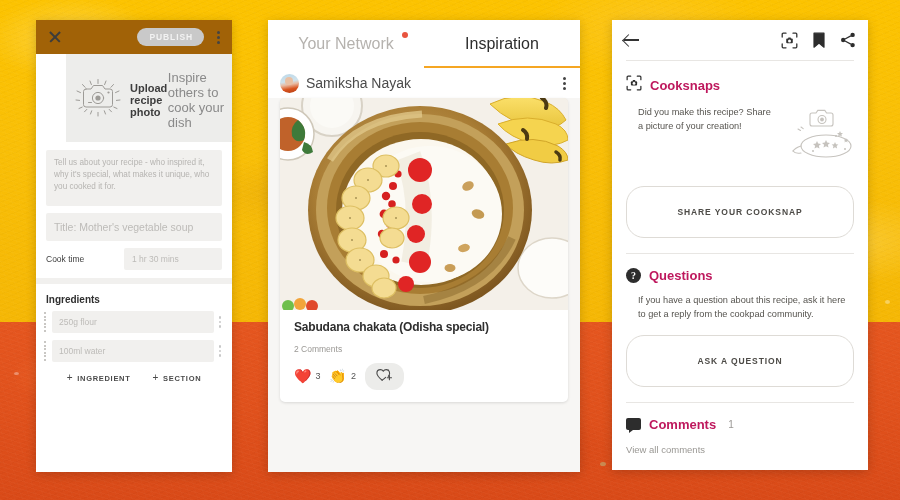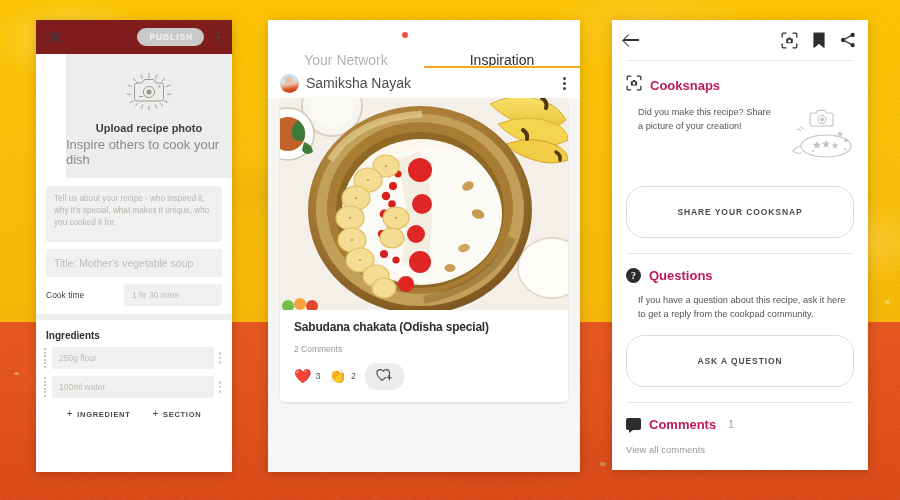--- a/index.html
+++ b/index.html
@@ -51,43 +51,43 @@
   
   #panel-create { left: 36px; top: 20px; width: 196px; height: 452px; }
   
   #panel-feed { left: 268px; top: 20px; width: 312px; height: 452px; background:#f7f6f4; }
   
   #panel-detail { left: 612px; top: 20px; width: 256px; height: 450px; }
 
   
   .p1-topbar {
     height: 34px; display: flex; align-items: center;
-    padding: 0 10px 0 12px; background: #7f1d1d; gap: 8px;
+    padding: 0 10px 0 12px; background: #a16207; gap: 8px;
   }
   .x-icon { width: 14px; height: 14px; position: relative; cursor: pointer; flex: none; }
   .x-icon:before, .x-icon:after {
     content:""; position: absolute; left: 0; top: 6px; width: 14px; height: 1.6px;
     background: #3c3c3c;
   }
   .x-icon:before { transform: rotate(45deg); }
   .x-icon:after  { transform: rotate(-45deg); }
   .p1-spacer { flex: 1; }
   .publish-btn {
     background: #c9c9c9; color: #f2f2f2; border: none; border-radius: 12px;
     font-size: 8.5px; letter-spacing: .9px; font-weight: 700;
     padding: 4px 11px 4px 12px; cursor: default;
     font-family: "Liberation Sans", sans-serif;
   }
   .kebab { width: 3px; display:flex; flex-direction: column; gap: 2px; cursor: pointer; flex:none; padding:3px 5px;}
   .kebab i { width: 3px; height: 3px; border-radius: 50%; background: #444; display:block; }
   .kebab.light i { background: #c8c8c8; width:2.4px; height:2.4px;}
 
   .photo-drop {
-    height: 124px; background: #ededeb;
-    display: flex; flex-direction: column; align-items: center; justify-content: center;
+    height: 88px; background: #ededeb;
+    display: flex; flex-direction: row; align-items: center; justify-content: center;
     cursor: pointer;
     margin-left: 30px;
   }
   .cam-wrap { height: 52px; display:flex; align-items:center; justify-content:center; }
   .upload-title { font-size: 11px; font-weight: 700; color: #3d3d3d; margin-top: 4px; }
   .upload-sub { font-size: 13px; color: #8a8a8a; margin-top: 3px; }
 
   .p1-body { padding: 8px 10px 0; }
   .field {
     background: #f1f0ee; border-radius: 2px;
@@ -118,22 +118,22 @@
     font-family: "Liberation Sans", sans-serif;
   }
   .plus { font-size: 10px; font-weight: 400; line-height: 1; }
 
   
   .tabs {
     height: 48px; background: #fff; display: flex; align-items: stretch;
     position: relative;
   }
   .tab {
-    flex: 1; display: flex; align-items: flex-end; justify-content: center;
-    font-size: 14px; cursor: pointer; position: relative;
+    flex: 1; display: flex; align-items: center; justify-content: center;
+    font-size: 16px; cursor: pointer; position: relative;
   }
   .tab.inactive { color: #b5b2ae; }
   .tab.active { color: #2d2d2d; }
   .tab-dot {
     position: absolute; width: 6px; height: 6px; border-radius: 50%;
     background: #e8543f; top: 12px; right: 16px;
   }
   .tab-underline {
     position: absolute; bottom: 0; left: 50%; width: 50%; height: 2.5px; background: #f5a623;
   }

